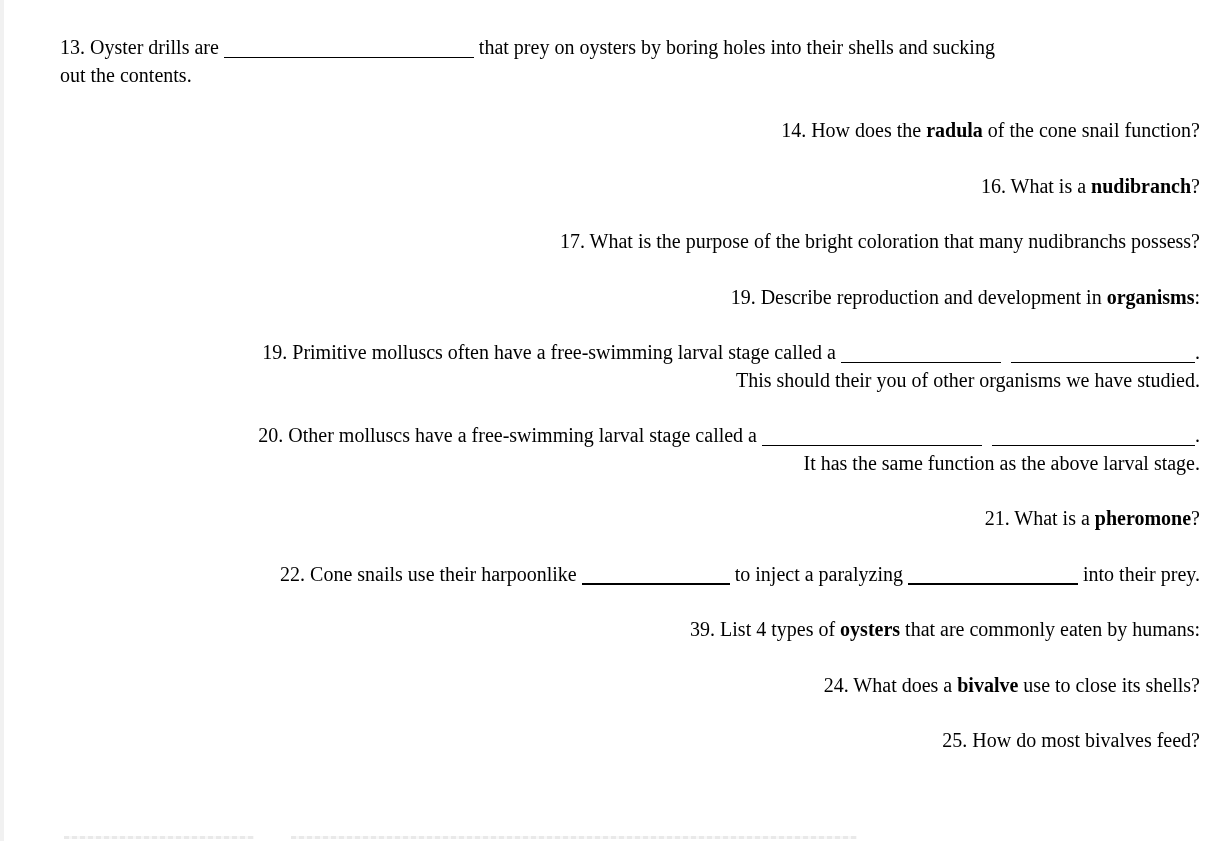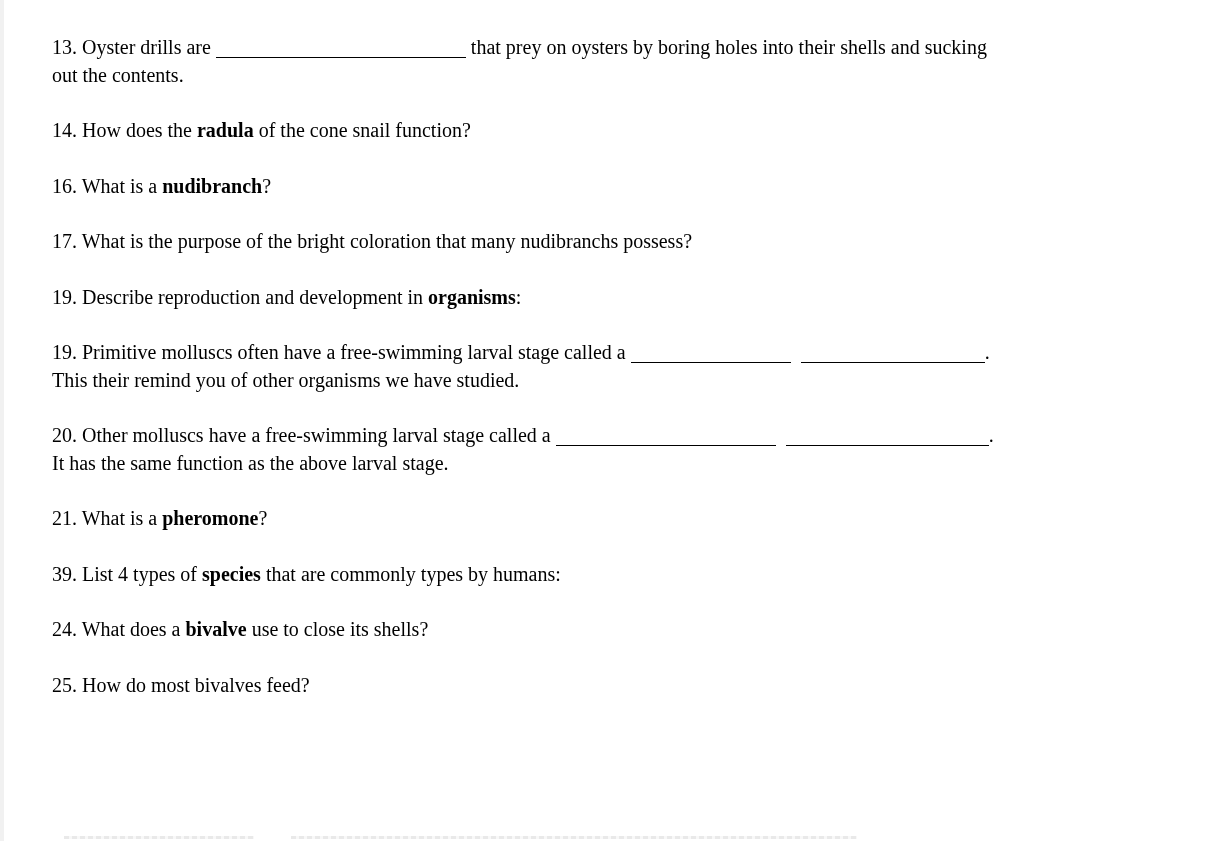--- a/index.html
+++ b/index.html
@@ -16,25 +16,25 @@
     color: #000000;
   }
   .page-left-edge {
     position: absolute;
     left: 0; top: 0; bottom: 0;
     width: 4px;
     background: #f1f1f1;
   }
   .content {
     position: absolute;
-    left: 52px;
+    left: 60px;
     top: 34px;
     width: 1140px;
   }
-  .question + .question { margin-top: 28px; }
+  .question + .question { margin-top: 28px; text-align: right; }
   .line {
     height: 27.5px;
     line-height: 27.5px;
     font-size: 20px;
     white-space: pre;
   }
   .txt  { font-weight: normal; }
   .term { font-weight: bold; }
   .blank {
     display: inline-block;
@@ -68,31 +68,34 @@
       <div class="line"><span class="txt">16. What is a </span><span class="term">nudibranch</span><span class="txt">?</span></div>
     </div>
     <div class="question">
       <div class="line"><span class="txt">17. What is the purpose of the bright coloration that many nudibranchs possess?</span></div>
     </div>
     <div class="question">
       <div class="line"><span class="txt">19. Describe reproduction and development in </span><span class="term">organisms</span><span class="txt">:</span></div>
     </div>
     <div class="question">
       <div class="line"><span class="txt">19. Primitive molluscs often have a free-swimming larval stage called a </span><span class="blank" style="width: 160px;"></span><span class="txt">  </span><span class="blank" style="width: 184px;"></span><span class="txt">.</span></div>
-      <div class="line"><span class="txt">This their remind you of other organisms we have studied.</span></div>
+      <div class="line"><span class="txt">This should their you of other organisms we have studied.</span></div>
     </div>
     <div class="question">
       <div class="line"><span class="txt">20. Other molluscs have a free-swimming larval stage called a </span><span class="blank" style="width: 220px;"></span><span class="txt">  </span><span class="blank" style="width: 203px;"></span><span class="txt">.</span></div>
       <div class="line"><span class="txt">It has the same function as the above larval stage.</span></div>
     </div>
     <div class="question">
       <div class="line"><span class="txt">21. What is a </span><span class="term">pheromone</span><span class="txt">?</span></div>
     </div>
     <div class="question">
-      <div class="line"><span class="txt">39. List 4 types of </span><span class="term">species</span><span class="txt"> that are commonly types by humans:</span></div>
+      <div class="line"><span class="txt">22. Cone snails use their harpoonlike </span><span class="blank" style="width: 148px;"></span><span class="txt"> to inject a paralyzing </span><span class="blank" style="width: 170px;"></span><span class="txt"> into their prey.</span></div>
+    </div>
+    <div class="question">
+      <div class="line"><span class="txt">39. List 4 types of </span><span class="term">oysters</span><span class="txt"> that are commonly eaten by humans:</span></div>
     </div>
     <div class="question">
       <div class="line"><span class="txt">24. What does a </span><span class="term">bivalve</span><span class="txt"> use to close its shells?</span></div>
     </div>
     <div class="question">
       <div class="line"><span class="txt">25. How do most bivalves feed?</span></div>
     </div>
   </div>
 
 <div class="cutoff-text-remnant cutoff-a"></div>

